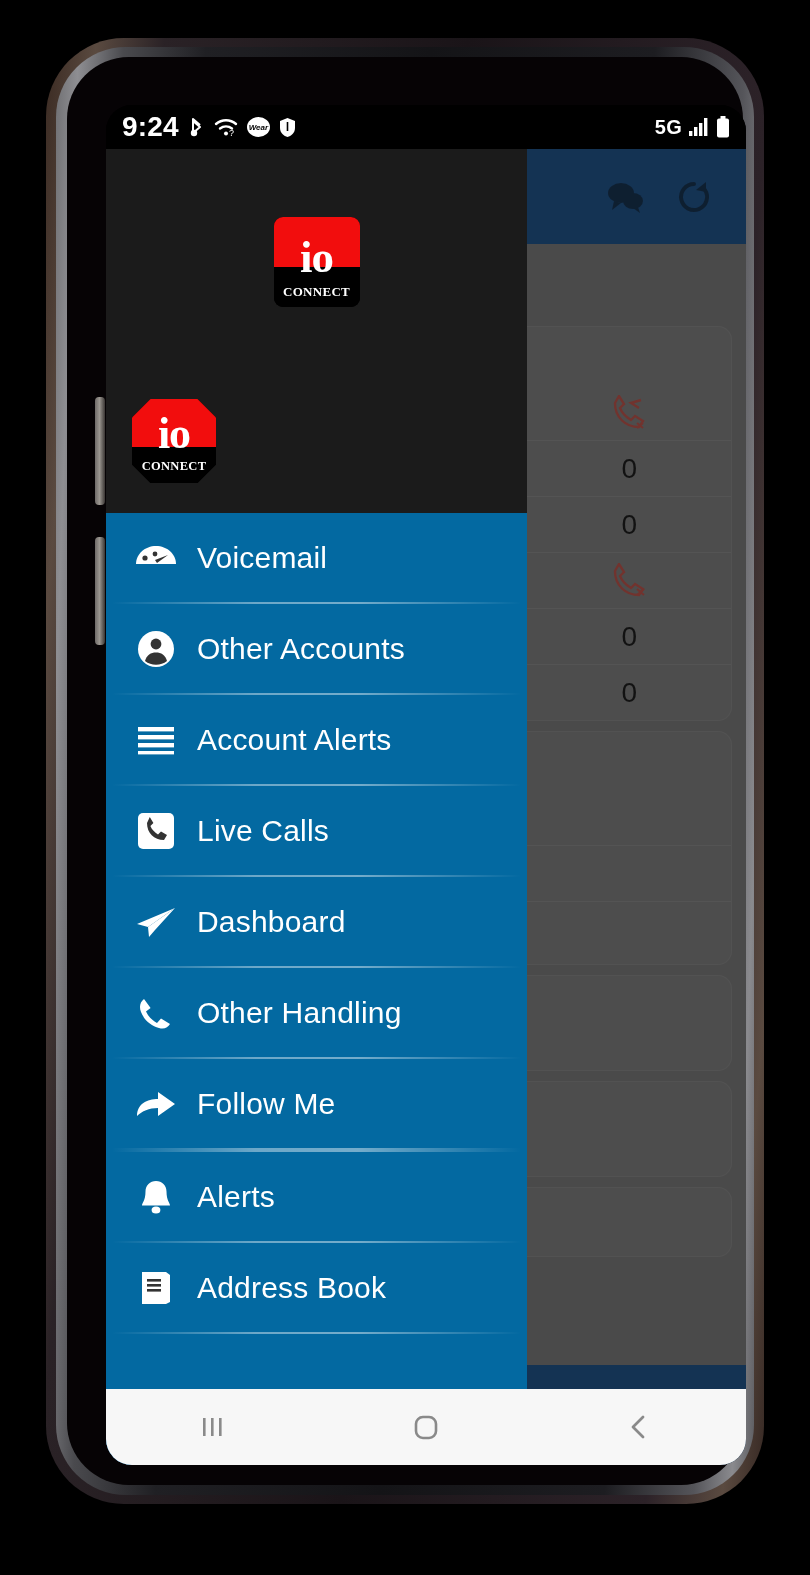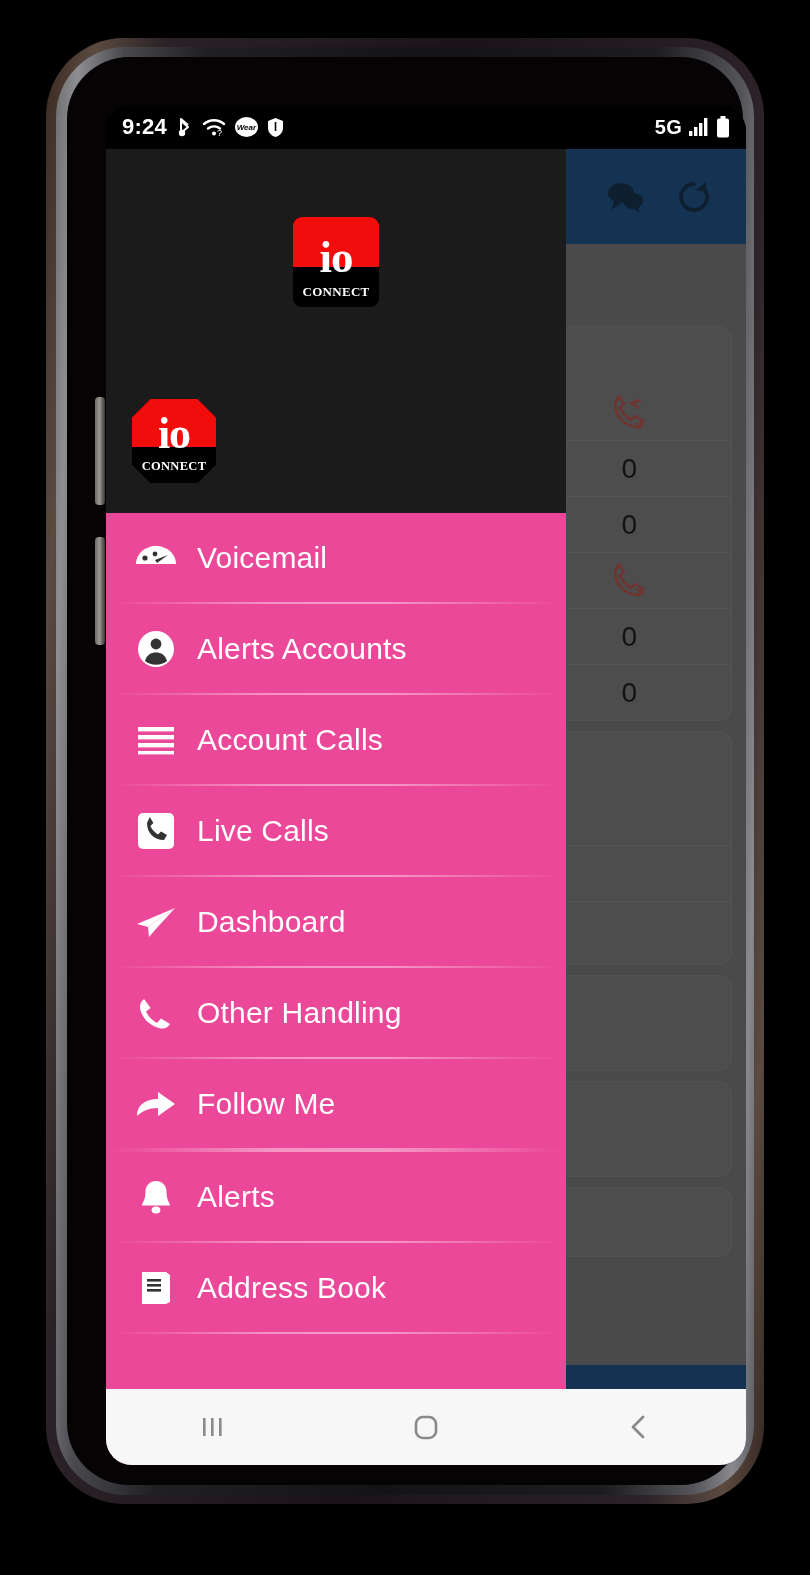--- a/index.html
+++ b/index.html
@@ -48,21 +48,21 @@
   }
 
   
   .statusbar {
     position:absolute; left:0; top:0; width:640px; height:44px;
     background:#000; color:#fff;
     display:flex; align-items:center; justify-content:space-between;
     padding:0 16px;
   }
   .sb-left { display:flex; align-items:center; gap:9px; }
-  .sb-time { font-size:22px; font-weight:600; letter-spacing:.2px; }
+  .sb-time { font-size:28px; font-weight:600; letter-spacing:.2px; }
   .sb-right { display:flex; align-items:center; gap:6px; }
   .sb-5g { font-size:20px; font-weight:700; letter-spacing:.3px; }
   .wear-badge {
     width:23px; height:20px; border-radius:50%; background:#fff; color:#000;
     font-size:8px; font-weight:700; font-style:italic;
     display:flex; align-items:center; justify-content:center;
   }
   .ico { display:inline-flex; align-items:center; }
 
   
@@ -98,22 +98,22 @@
   }
   .bg-bottombar {
     position:absolute; left:0; bottom:0; width:640px; height:100px;
     background:#1d4977; display:flex; align-items:center; justify-content:center;
   }
   .bg-bottombar svg { opacity:.35; }
   .scrim { position:absolute; left:0; top:44px; width:640px; height:1316px; background:rgba(0,0,0,.30); }
 
   
   .drawer {
-    position:absolute; left:0; top:44px; width:460px; height:1316px;
-    background:#ec4899; overflow:hidden;
+    position:absolute; left:0; top:44px; width:421px; height:1316px;
+    background:#0369a1; overflow:hidden;
   }
   .drawer-header {
     height:364px; background:#1b1b1b; position:relative;
   }
   .logo-big {
     position:absolute; left:50%; transform:translateX(-50%); top:68px;
     width:86px; height:90px; border-radius:9px; overflow:hidden;
     background:#000;
   }
   .logo-big .red { height:56%; background:#f20d0d; position:relative; }
@@ -373,34 +373,34 @@
               <div class="divider"></div>
 
               <div class="menu-item">
                 <span class="menu-icon">
                   <svg width="38" height="38" viewBox="0 0 38 38">
                       <circle cx="19" cy="19" r="18" fill="#fff"></circle>
                       <circle cx="19" cy="14" r="5.4" fill="#333"></circle>
                       <path d="M8 31 c1.5-6 6-8.5 11-8.5 S28.5 25 30 31 a18 18 0 0 1-22 0z" fill="#333"></path>
                     </svg>
                 </span>
-                <span class="menu-label">Alerts Accounts</span>
+                <span class="menu-label">Other Accounts</span>
               </div>
               <div class="divider"></div>
 
               <div class="menu-item">
                 <span class="menu-icon">
                   <svg width="36" height="30" viewBox="0 0 36 30">
                       <rect x="0" y="2" width="36" height="4.4" fill="#fff"></rect>
                       <rect x="0" y="10" width="36" height="4.4" fill="#fff"></rect>
                       <rect x="0" y="18" width="36" height="4.4" fill="#fff"></rect>
                       <rect x="0" y="26" width="36" height="3.4" fill="#fff"></rect>
                     </svg>
                 </span>
-                <span class="menu-label">Account Calls</span>
+                <span class="menu-label">Account Alerts</span>
               </div>
               <div class="divider"></div>
 
               <div class="menu-item">
                 <span class="menu-icon">
                   <svg width="36" height="36" viewBox="0 0 36 36">
                       <rect x="0" y="0" width="36" height="36" rx="5" fill="#fff"></rect>
                       <path d="M9 10 c0 10 7 17 17 17 l3-5 -6-3.6 -3 3 c-3.4-2-6-4.6-7.6-8.4 l3-3 -3.6-6z" fill="#333"></path>
                     </svg>
                 </span>

